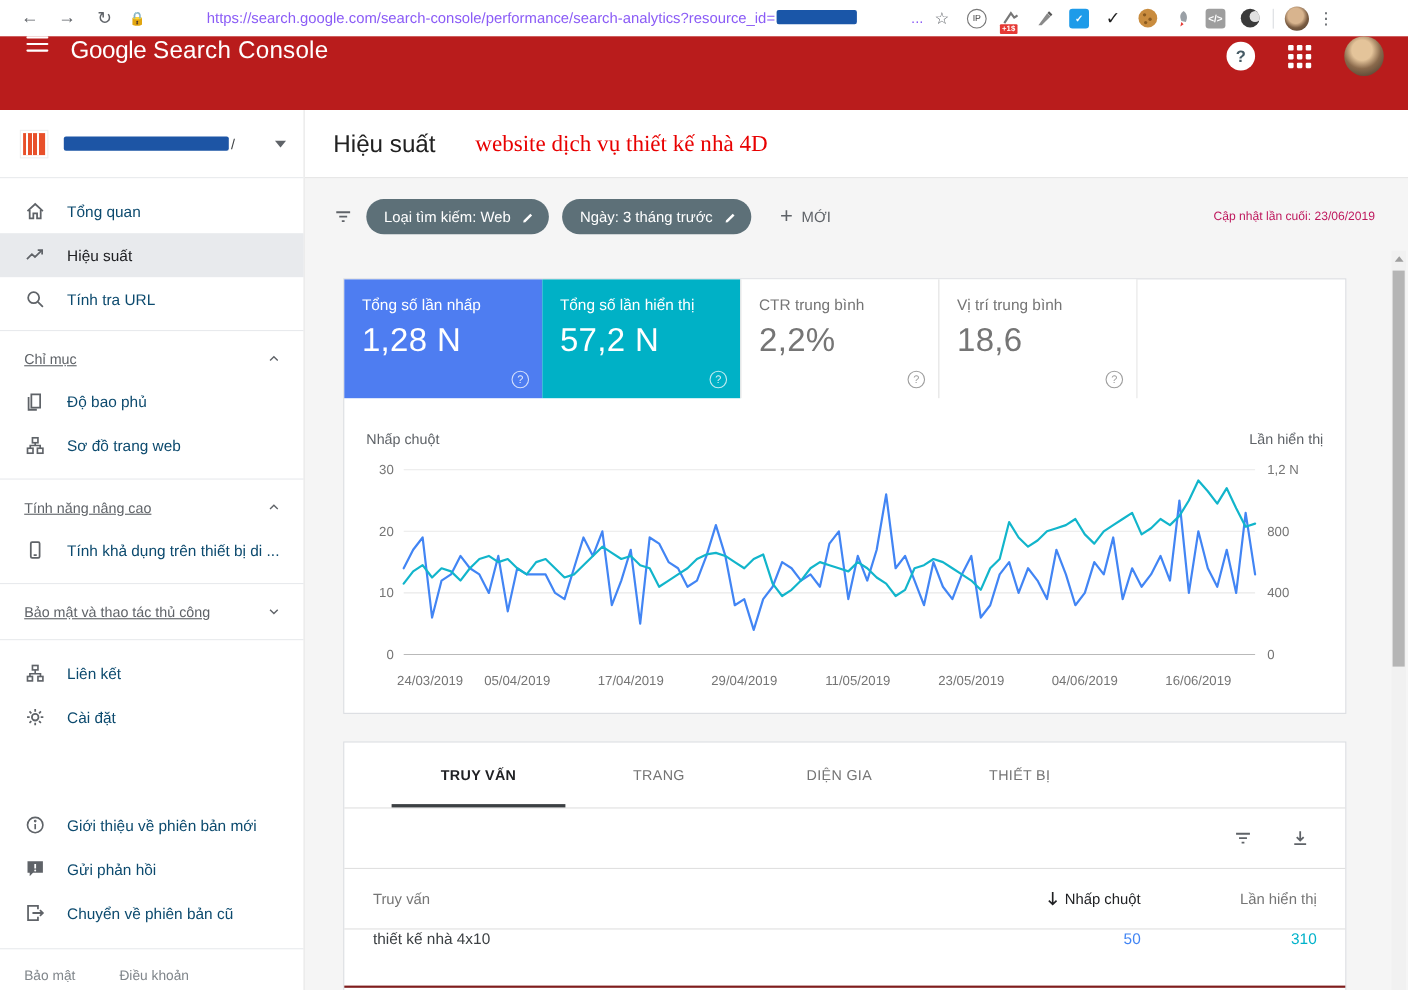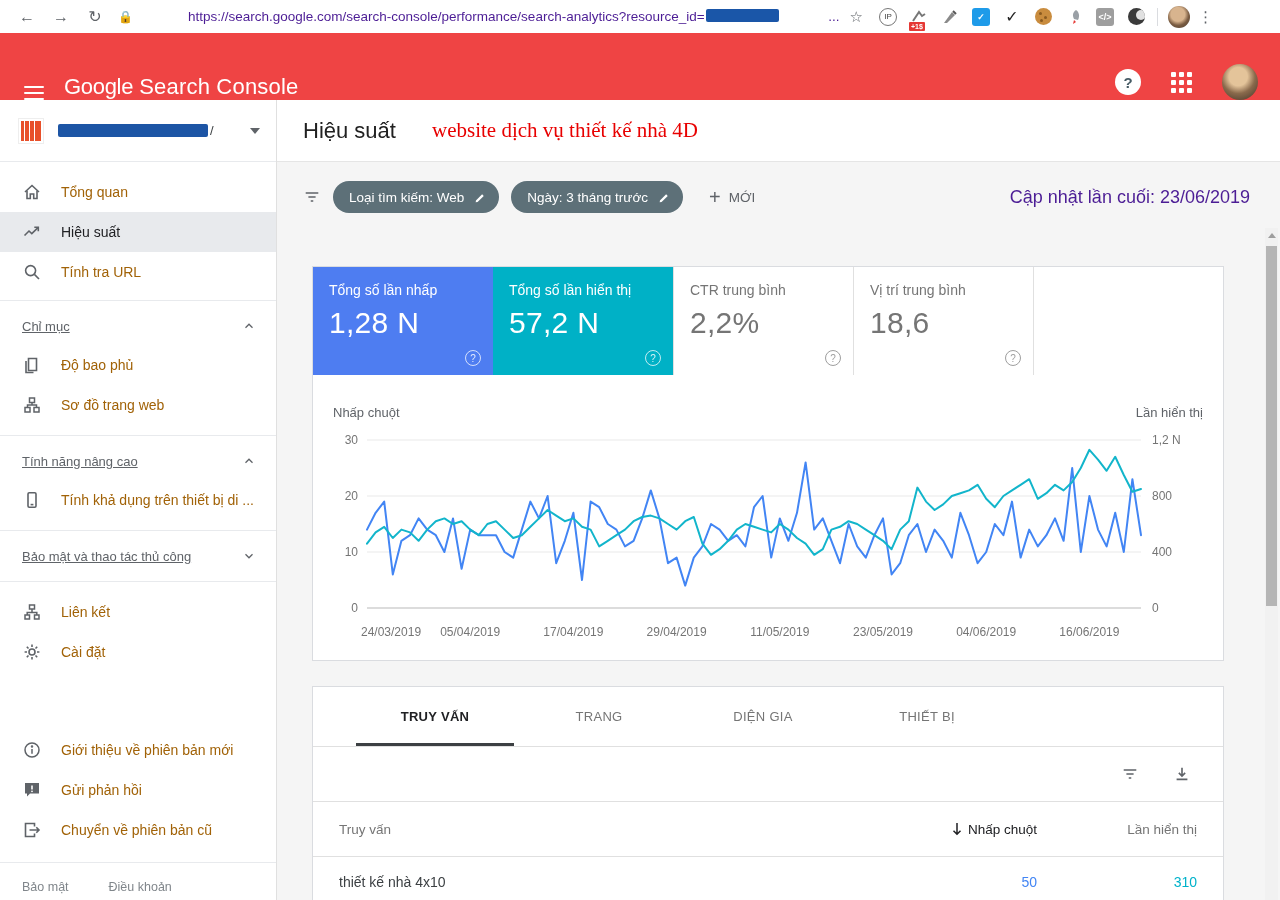--- a/index.html
+++ b/index.html
@@ -5,21 +5,21 @@
   * { margin:0; padding:0; box-sizing:border-box; }
   html,body { width:1280px; height:900px; overflow:hidden; background:#fff;
               font-family:"Liberation Sans", sans-serif; }
 
   
   .browser-bar { height:33px; background:#fff; display:flex; align-items:center; padding:0 10px; }
   .nav-ic { width:26px; height:26px; display:flex; align-items:center; justify-content:center;
             color:#5f6368; font-size:16px; margin:0 4px; cursor:pointer; }
   .url-area { display:flex; align-items:center; flex:0 0 745px; margin-left:6px; overflow:hidden; }
   .padlock { color:#5f6368; font-size:12px; margin-right:7px; }
-  .url-text { font-size:13.5px; color:#4c1d95; white-space:nowrap;padding-left:48px; }
+  .url-text { font-size:13.5px; color:#8b5cf6; white-space:nowrap;padding-left:48px; }
   .redact { display:inline-block; background:#1a56a8; border-radius:2px; vertical-align:middle; }
   .redact.url { width:208px; height:13px; margin:0 1px 2px 1px; }
   .star { color:#5f6368; font-size:15px; margin-left:10px; }
   .ext-row { display:flex; align-items:center; margin-left:14px; gap:9px; }
   .ext { width:22px; height:22px; display:flex; align-items:center; justify-content:center;
          position:relative; font-size:13px; cursor:pointer; }
   .ext-badge { position:absolute; bottom:-3px; left:1px; background:#e53935; color:#fff;
                font-size:7px; font-weight:bold; padding:1px 2px; border-radius:1px; line-height:1; }
   .ip-circ { width:18px; height:18px; border:1.5px solid #777; border-radius:50%;
              font-size:8px; font-weight:normal; color:#444; display:flex; align-items:center; justify-content:center; }
@@ -30,21 +30,21 @@
   .dark-circ { width:17px; height:17px; background:#3a3a3a; border-radius:50%; position:relative; overflow:hidden; }
   .dark-circ::after { content:""; position:absolute; left:8px; top:2px; width:10px; height:10px;
                       background:#fff; border-radius:50%; opacity:.85; }
   .chrome-avatar { width:22px; height:22px; border-radius:50%;
       background:radial-gradient(circle at 45% 38%, #d8b48e 0 38%, #7a5c42 60%, #4a3a2c 100%);
       margin-left:10px; cursor:pointer; }
   .vdiv { width:1px; height:18px; background:#dadce0; margin-left:10px; }
   .dots3 { color:#5f6368; font-size:15px; letter-spacing:0; margin-left:8px; cursor:pointer; }
 
   
-  .gsc-header { height:67px; background:#ef4444; display:flex; align-items:flex-end; position:relative; }
+  .gsc-header { height:67px; background:#b91c1c; display:flex; align-items:flex-start; position:relative; }
   .burger { width:20px; height:14px; margin-left:24px; display:flex; flex-direction:column;
             justify-content:space-between; cursor:pointer; }
   .burger span { height:2px; background:#fff; border-radius:1px; }
   .gsc-logo { margin-left:20px; color:#fff; font-size:22px; white-space:nowrap; cursor:pointer; }
   .gsc-logo .g { font-weight:500; letter-spacing:-.3px; }
   .gsc-logo .rest { font-weight:300; margin-left:6px; letter-spacing:.2px; }
   .gsc-search { position:absolute; left:345px; top:12px; width:720px; height:43px;
                 background:#5d6e78; border-radius:4px; display:flex; align-items:center; padding:0 16px; }
   .gsc-search .mag { margin-right:14px; }
   .gsc-search .ph { color:#b5c1c8; font-size:15px; }
@@ -64,21 +64,21 @@
   .favicon { width:26px; height:26px; border:1px solid #eee; background:#fff; display:flex;
              align-items:center; justify-content:center; margin-right:14px; }
   .favicon i { width:20px; height:20px; background:#e8502a; display:block;
       background-image:linear-gradient(90deg, transparent 3px, #fff 3px 4px, transparent 4px 8px, #fff 8px 9px, transparent 9px 13px, #fff 13px 14px, transparent 14px); }
   .redact.prop { width:150px; height:13px; background:#1d55a5; }
   .prop-suffix { font-size:13px; color:#3c4043; margin-left:2px; }
   .prop-caret { margin-left:auto; width:0; height:0; border-left:5px solid transparent;
                 border-right:5px solid transparent; border-top:6px solid #5f6368; }
   .sdiv { height:1px; background:#e8eaed; }
   .nav-item { height:40px; display:flex; align-items:center; padding-left:22px; gap:19px;
-              font-size:14px; color:#a16207; cursor:pointer; white-space:nowrap; }
+              font-size:14px; color:#0c4a6e; cursor:pointer; white-space:nowrap; }
   .nav-item.sel { background:#e8eaed; color:#202124; }
   .nav-item svg, .sec-head svg { flex:none; }
   .sec-head { height:38px; display:flex; align-items:center; padding:0 20px 0 22px;
               font-size:13px; color:#5f6368; cursor:pointer; margin-top:6px; }
   .sec-head .lbl { flex:1;text-decoration:underline; }
   .side-foot { position:absolute; bottom:6px; left:22px; display:flex; gap:40px;
                font-size:12.5px; color:#80868b; }
   .side-foot span { cursor:pointer; }
 
   .main { flex:1; background:#f5f5f5; position:relative; overflow:hidden; }
@@ -86,24 +86,24 @@
                 display:flex; align-items:center; padding-left:26px; position:relative; }
   .page-title { font-size:22px; color:#212121; }
   .annotation { position:absolute; left:155px; top:18px; color:#e80000; font-size:21px;
                 font-family:"Liberation Serif", serif; }
   .filter-band { height:70px; display:flex; align-items:center; padding:0 30px 0 26px; }
   .chip { height:32px; background:#5d7078; border-radius:16px; color:#fff; font-size:13.5px;
           display:flex; align-items:center; padding:0 12px 0 16px; margin-left:12px; gap:10px; cursor:pointer; }
   .new-btn { display:flex; align-items:center; gap:8px; margin-left:26px; color:#5f6368;
              font-size:13.5px; cursor:pointer; }
   .plus { font-size:20px; font-weight:300; }
-  .updated { margin-left:auto; font-size:18px; color:#4c1d95; }
+  .updated { margin-left:auto; font-size:11px; color:#be185d; }
 
   .card { width:912px; margin-left:35px; background:#fff; border:1px solid #dadce0; }
-  .card.metrics-card { margin-top:34px; }
+  .card.metrics-card { margin-top:21px; }
   .metric-row { display:flex; height:108px; }
   .metric { width:180px; position:relative; padding:15px 16px; flex:none; }
   .metric .m-label { font-size:14px; }
   .metric .m-value { font-size:30px; font-weight:300; margin-top:8px; letter-spacing:.3px; }
   .metric.c0 { background:#4e7df1; color:#fff; cursor:pointer; }
   .metric.c1 { background:#00b1c6; color:#fff; cursor:pointer; }
   .metric.white { background:#fff; border-left:1px solid #e0e0e0; cursor:pointer; }
   .metric.white .m-label, .metric.white .m-value { color:#757575; }
   .metric .qmark { position:absolute; right:12px; bottom:9px; width:16px; height:16px; border-radius:50%;
                    font-size:10px; display:flex; align-items:center; justify-content:center; }
@@ -125,21 +125,21 @@
   .tab.active::after { content:""; position:absolute; left:3px; right:3px; bottom:0; height:3px; background:#3c4043; }
   .tbl-toolbar { height:55px; border-bottom:1px solid #e0e0e0; display:flex; align-items:center;
                  justify-content:flex-end; gap:34px; padding-right:32px; }
   .tbl-toolbar .icon-btn { cursor:pointer; display:flex; }
   .tbl-head { height:55px; display:flex; align-items:center; padding:0 26px; border-bottom:1px solid #e0e0e0;
               font-size:13.5px; color:#757575; }
   .tbl-head .col-q { flex:1; }
   .col-clicks { width:175px; text-align:right; }
   .col-impr { width:160px; text-align:right; }
   .sorted { color:#202124; display:inline-flex; align-items:center; gap:5px; justify-content:flex-end; cursor:pointer; }
-  .tbl-row { height:53px; display:flex; align-items:center; padding:0 26px; border-bottom:4px solid #7f1d1d;
+  .tbl-row { height:53px; display:flex; align-items:flex-start; padding:0 26px; border-bottom:2px solid #7f1d1d;
              font-size:14px; color:#3c4043; cursor:pointer; }
   .tbl-row .col-q { flex:1; }
   .val-clicks { color:#4285f4; }
   .val-impr { color:#00b2ca; }
 
   
   .scrollbar { position:absolute; top:128px; bottom:0; right:2px; width:13px; background:#f1f1f1; }
   .scroll-up { height:15px; display:flex; align-items:center; justify-content:center; cursor:pointer; }
   .scroll-up i { width:0; height:0; border-left:4px solid transparent; border-right:4px solid transparent;
                  border-bottom:5px solid #9e9e9e; }

